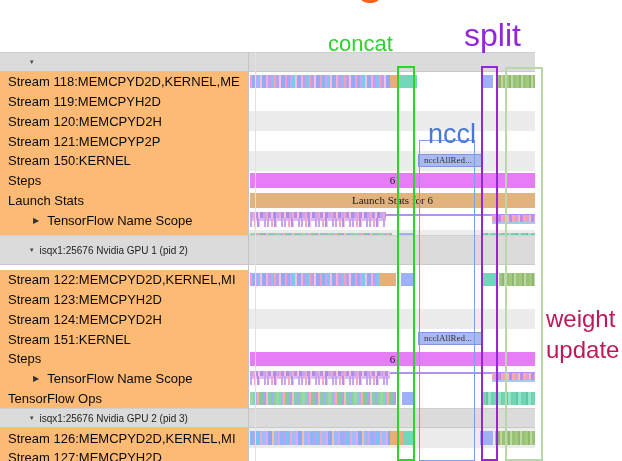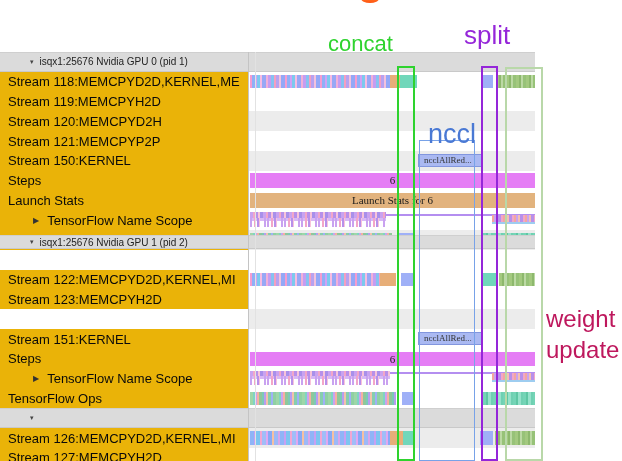--- a/index.html
+++ b/index.html
@@ -5,21 +5,21 @@
   html,body{margin:0;padding:0;background:#fff;}
   #app{position:relative;width:622px;height:461px;overflow:hidden;background:#fff;
        font-family:"Liberation Sans",sans-serif;}
   
   .row{position:absolute;left:0;width:622px;}
   .header-band{position:absolute;left:0;top:0;height:100%;width:535px;background:#dbdbdb;
        border-top:1px solid #cfcfcf;border-bottom:1px solid #c9c9c9;box-sizing:border-box;
        display:flex;align-items:center;}
   .hdr-arrow{font-size:7px;color:#444;margin-left:30px;margin-right:6px;}
   .hdr-text{font-size:10px;color:#222;}
-  .sidebar-cell{position:absolute;left:0;top:0;width:248px;height:100%;background:#eab308;
+  .sidebar-cell{position:absolute;left:0;top:0;width:248px;height:100%;background:#fdba74;
        display:flex;align-items:center;overflow:hidden;white-space:nowrap;}
   .row-label{font-size:13px;color:#0a0a0a;margin-left:8px;}
   .tfns-arrow{font-size:8px;color:#333;margin-left:33px;margin-right:8px;}
   .track{position:absolute;left:248px;top:0;width:287px;height:100%;background:#fff;}
   .track.alt{background:#ececec;}
   
   .seg{position:absolute;top:3px;height:13.5px;font-family:Liberation Serif, serif;}
   .seg-dense-a{background:repeating-linear-gradient(90deg,#f59ccf 0 2px,#8fb0f7 2px 5px,#d0a2f5 5px 7px,#7cc9ee 7px 10px,#f7bbe2 10px 12px,#97a8f5 12px 16px,#f2b0d8 16px 18px,#c49df2 18px 21px,#86c2f0 21px 24px,#f59ec0 24px 26px,#b7a2f0 26px 29px,#f3c2dd 29px 31px,#93a8f7 31px 35px);}
   .seg-dense-b{background:repeating-linear-gradient(90deg,#8fb4f7 0 4px,#c79ff2 4px 6px,#7cc4f0 6px 10px,#f2a6d2 10px 12px,#a0bdf8 12px 16px,#e0a8f0 16px 18px,#88aaf5 18px 22px,#f5c0a2 22px 24px,#9db9f7 24px 28px,#d8a6ea 28px 30px);}
   .seg-dense-c{background:repeating-linear-gradient(90deg,#9ed6a8 0 3px,#7fd4c4 3px 5px,#c9a2f0 5px 7px,#f5b0a0 7px 9px,#8fc79a 9px 12px,#7cc9b8 12px 14px,#b79df0 14px 16px,#f2c2aa 16px 18px,#86ceae 18px 21px,#9fb0f7 21px 23px,#8fd0a2 23px 26px);}
@@ -43,21 +43,20 @@
       background:linear-gradient(180deg,#ff8833,#ff5511);z-index:40;}
 </style>
 </head>
 <body>
 
 <div id="app">
   <div id="grid">
       <div class="row" style="top: 52px; height: 19.8px;">
         <div class="header-band">
           <div class="hdr-arrow">▾</div>
-          <div class="hdr-text">isqx1:25676 Nvidia GPU 0 (pid 1)</div>
         </div>
       </div>
       <div class="row" style="top: 71.8px; height: 19.8px;">
         <div class="track"></div>
         <div class="sidebar-cell">
           <div class="row-label">Stream 118:MEMCPYD2D,KERNEL,ME</div>
         </div>
         <div class="seg seg-dense-a" style="left: 250px; width: 140px;"></div>
         <div class="seg seg-orange" style="background: rgb(231, 174, 120); left: 390px; width: 10px;"></div>
         <div class="seg seg-teal" style="background: rgb(112, 215, 186); left: 400px; width: 17px;"></div>
@@ -116,21 +115,21 @@
       </div>
       <div class="row" style="top: 230.2px; height: 19.8px;">
         <div class="track alt"></div>
         <div class="sidebar-cell">
           <div class="row-label">TensorFlow Ops</div>
         </div>
         <div class="seg seg-dense-c" style="left: 250px; width: 142px;"></div>
         <div class="seg seg-periwinkle" style="background: rgb(159, 176, 247); left: 399px; width: 14px;"></div>
         <div class="seg seg-teal-striped" style="left: 483px; width: 52px;"></div>
       </div>
-      <div class="row" style="top: 235px; height: 14px; border-radius: 9px;">
+      <div class="row" style="top: 235px; height: 30px; border-radius: 9px;">
         <div class="header-band">
           <div class="hdr-arrow">▾</div>
           <div class="hdr-text">isqx1:25676 Nvidia GPU 1 (pid 2)</div>
         </div>
       </div>
       <div class="row" style="top: 269.8px; height: 19.8px;">
         <div class="track"></div>
         <div class="sidebar-cell">
           <div class="row-label">Stream 122:MEMCPYD2D,KERNEL,MI</div>
         </div>
@@ -141,20 +140,23 @@
         <div class="seg seg-green-striped" style="left: 499px; width: 36px;"></div>
       </div>
       <div class="row" style="top: 289.6px; height: 19.8px;">
         <div class="track"></div>
         <div class="sidebar-cell">
           <div class="row-label">Stream 123:MEMCPYH2D</div>
         </div>
       </div>
       <div class="row" style="top: 309.4px; height: 19.8px;">
         <div class="track alt"></div>
+        <div class="sidebar-cell">
+          <div class="row-label">Stream 124:MEMCPYD2H</div>
+        </div>
       </div>
       <div class="row" style="top: 329.2px; height: 19.8px;">
         <div class="track"></div>
         <div class="sidebar-cell">
           <div class="row-label">Stream 151:KERNEL</div>
         </div>
         <div class="seg seg-nccl" style="background: rgb(170, 185, 242); left: 418px; width: 64px;">ncclAllRed...</div>
       </div>
       <div class="row" style="top: 349px; height: 19.8px;">
         <div class="track"></div>
@@ -179,20 +181,21 @@
         <div class="sidebar-cell">
           <div class="row-label">TensorFlow Ops</div>
         </div>
         <div class="seg seg-dense-c" style="left: 250px; width: 146px;"></div>
         <div class="seg seg-periwinkle" style="background: rgb(159, 176, 247); left: 402px; width: 13px;"></div>
         <div class="seg seg-teal-striped" style="left: 483px; width: 52px;"></div>
       </div>
       <div class="row" style="top: 408.4px; height: 19.8px;">
         <div class="header-band">
           <div class="hdr-arrow">▾</div>
+          <div class="hdr-text">isqx1:25676 Nvidia GPU 2 (pid 3)</div>
         </div>
       </div>
       <div class="row" style="top: 428.2px; height: 19.8px;">
         <div class="track alt"></div>
         <div class="sidebar-cell">
           <div class="row-label">Stream 126:MEMCPYD2D,KERNEL,MI</div>
         </div>
         <div class="seg seg-dense-b" style="left: 250px; width: 140px;"></div>
         <div class="seg seg-orange" style="background: rgb(231, 174, 120); left: 390px; width: 13px;"></div>
         <div class="seg seg-teal" style="background: rgb(112, 215, 186); left: 403px; width: 11px;"></div>
@@ -205,21 +208,21 @@
           <div class="row-label">Stream 127:MEMCPYH2D</div>
         </div>
       </div>
     </div>
   <div id="plot-left-grid"></div>
   <div id="sidebar-divider"></div>
 
   <div id="orange-frag" style="left: 361px;"></div>
 
   <div class="ann-label" id="lbl-concat" style="left: 328px; top: 27px; font-size: 22px; color: rgb(46, 211, 46); line-height: 33px;">concat</div>
-  <div class="ann-label" id="lbl-split" style="left: 464px; top: 19px; font-size: 26px; color: rgb(149, 38, 217); line-height: 33px;">split</div>
+  <div class="ann-label" id="lbl-split" style="left: 464px; top: 19px; font-size: 32px; color: rgb(149, 38, 217); line-height: 33px;">split</div>
   <div class="ann-label" id="lbl-nccl" style="left: 428px; top: 101px; font-size: 27px; color: rgb(74, 121, 212); line-height: 34px; margin-top: 16px;">nccl</div>
   <div class="ann-label" id="lbl-weight" style="left: 546px; top: 303px; font-size: 24px; color: #be185d; line-height: 31px;">weight
 update</div>
 
   <div class="ann-box" id="box-concat" style="left: 397px; top: 66px; width: 18px; height: 395px; border: 2px solid rgb(46, 211, 46);"></div>
   <div class="ann-box" id="box-split" style="left: 481px; top: 66px; width: 17px; height: 395px; border: 2px solid rgb(149, 38, 217);"></div>
   <div class="ann-box" id="box-nccl" style="left: 419px; top: 140px; width: 56px; height: 321px; border: 1.5px solid rgb(120, 162, 232);"></div>
   <div class="ann-box" id="box-weight" style="left: 505px; top: 67px; width: 38px; height: 394px; border: 2px solid rgb(185, 216, 169);"></div>
 </div>
 

